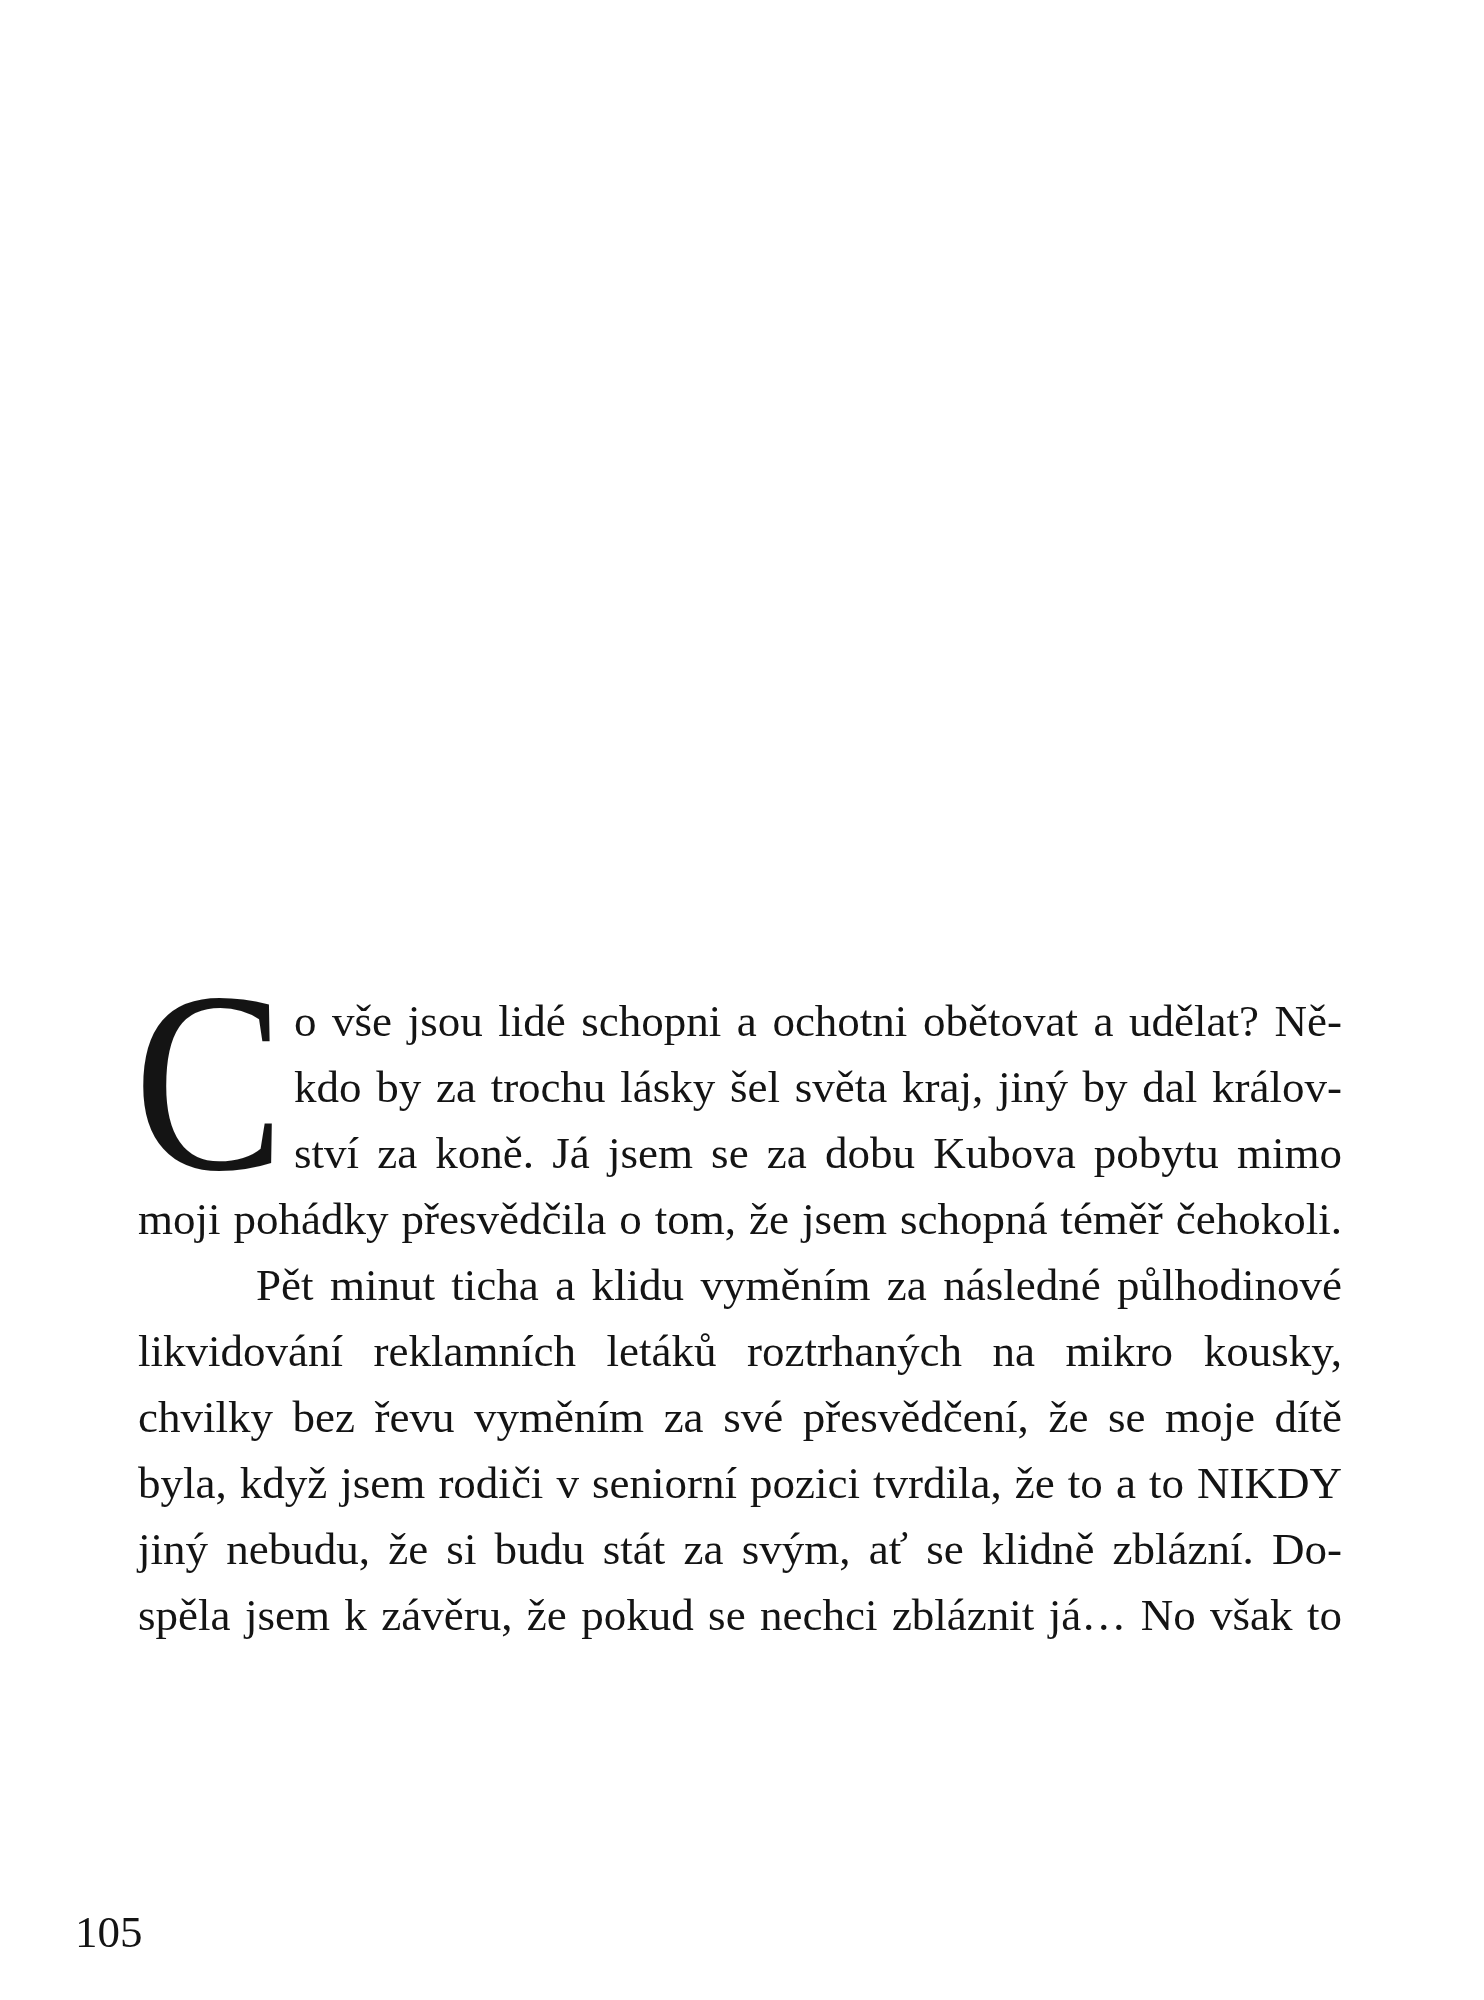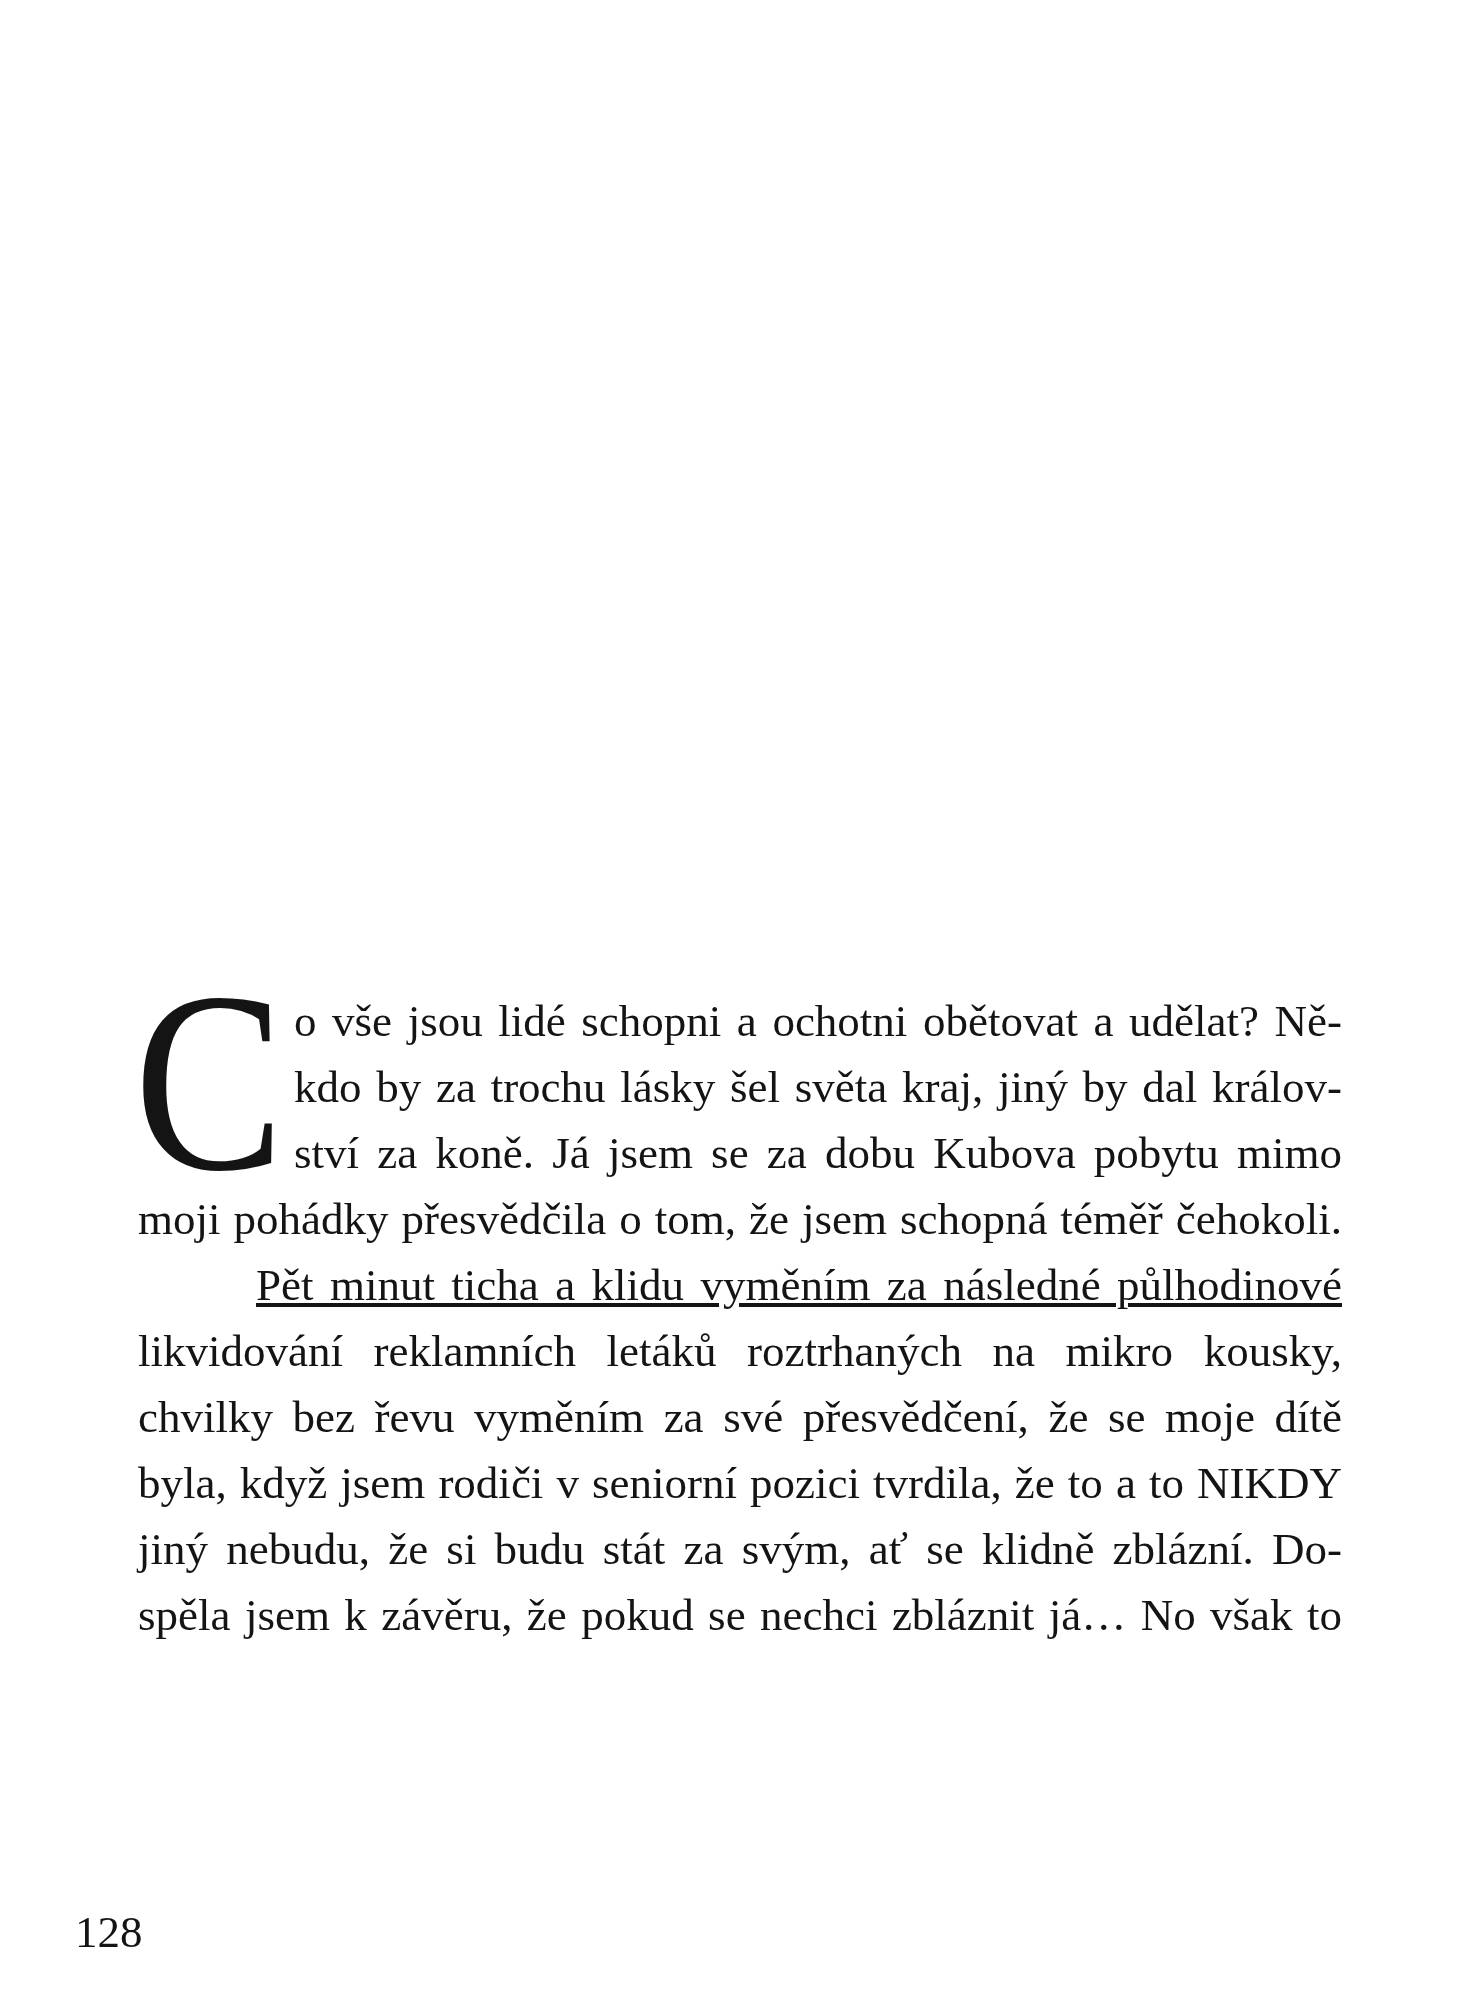--- a/index.html
+++ b/index.html
@@ -53,21 +53,20 @@
     text-align: justify;
     text-align-last: justify;
     white-space: normal;
     overflow: visible;
   }
   .line.after-dropcap {
     padding-left: 156px;
   }
   .line.para-first {
     text-indent: 118px;
-    text-decoration: underline;
   }
   .folio {
     position: absolute;
     top: 1910px;
     left: 75px;
     font-size: 45px;
     line-height: 1;
   }
 </style>
 </head>
@@ -85,15 +84,15 @@
     <div class="line">moji pohádky přesvědčila o tom, že jsem schopná téměř čehokoli.</div>
 
     <div class="line para-first">Pět minut ticha a klidu vyměním za následné půlhodinové</div>
     <div class="line">likvidování reklamních letáků roztrhaných na mikro kousky,</div>
     <div class="line">chvilky bez řevu vyměním za své přesvědčení, že se moje dítě</div>
     <div class="line">byla, když jsem rodiči v seniorní pozici tvrdila, že to a to NIKDY</div>
     <div class="line">jiný nebudu, že si budu stát za svým, ať se klidně zblázní. Do-</div>
     <div class="line">spěla jsem k závěru, že pokud se nechci zbláznit já… No však to</div>
   </div>
 
-  <div class="folio">128</div>
+  <div class="folio">105</div>
 
 </div>
 
 </body></html>

